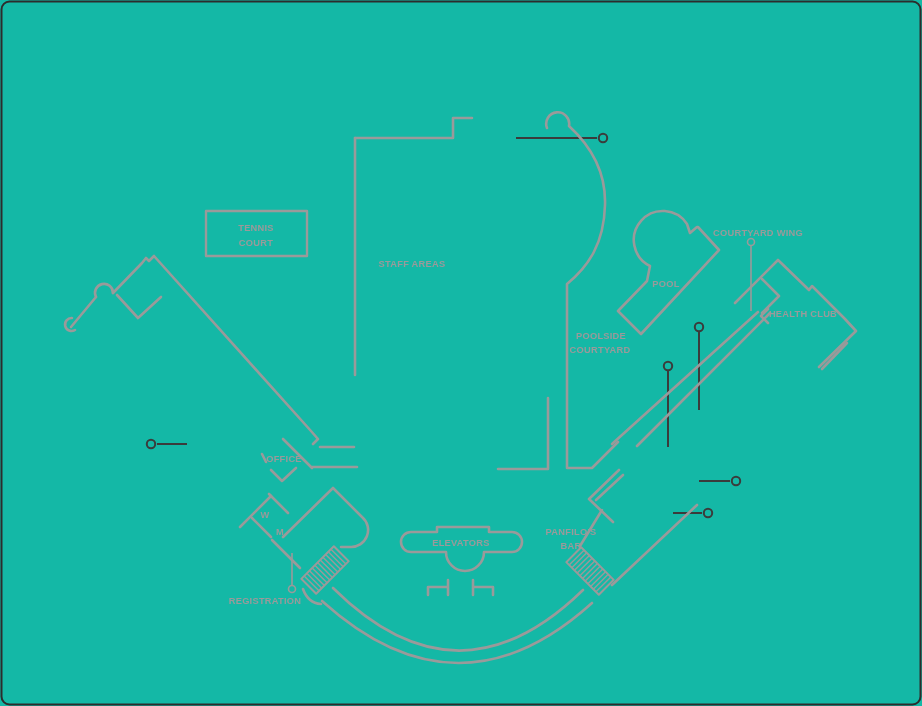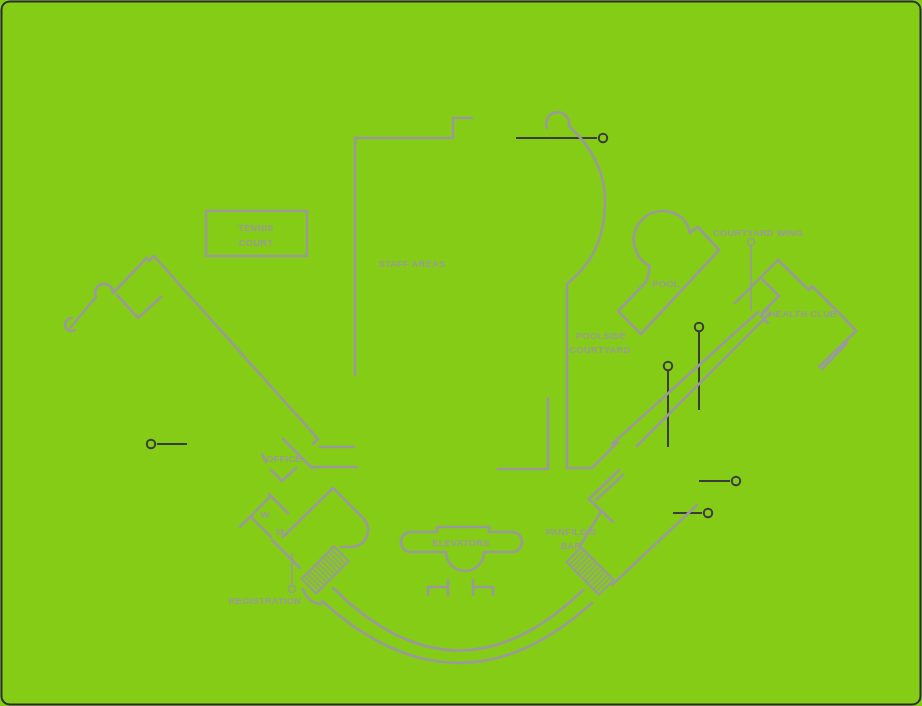--- a/index.html
+++ b/index.html
@@ -1,16 +1,16 @@
 <!DOCTYPE html>
 <html><head>
 <meta charset="utf-8">
 <style>
   html,body{margin:0;padding:0;background:#000;}
-  .plan{position:relative;width:922px;height:706px;background:#84cc16;overflow:hidden;
+  .plan{position:relative;width:922px;height:706px;background:#14b8a6;overflow:hidden;
         font-family:"Liberation Sans",sans-serif;}
   svg{position:absolute;left:0;top:0;display:block;}
   .wall{stroke:#9a9a9a;stroke-width:2.6;fill:none;stroke-linecap:round;stroke-linejoin:round;}
   .wall-thin{stroke:#9a9a9a;stroke-width:1.4;fill:none;}
   .leader{stroke:#3b3b3b;stroke-width:2;fill:none;}
   .leader-c{stroke:#3b3b3b;stroke-width:2;fill:none;}
   .gleader{stroke:#9a9a9a;stroke-width:1.6;fill:none;}
   .lbl{font:bold 9.3px "Liberation Sans",sans-serif;fill:#9a9a9a;letter-spacing:.25px;text-anchor:middle;}
 </style>
 </head>

